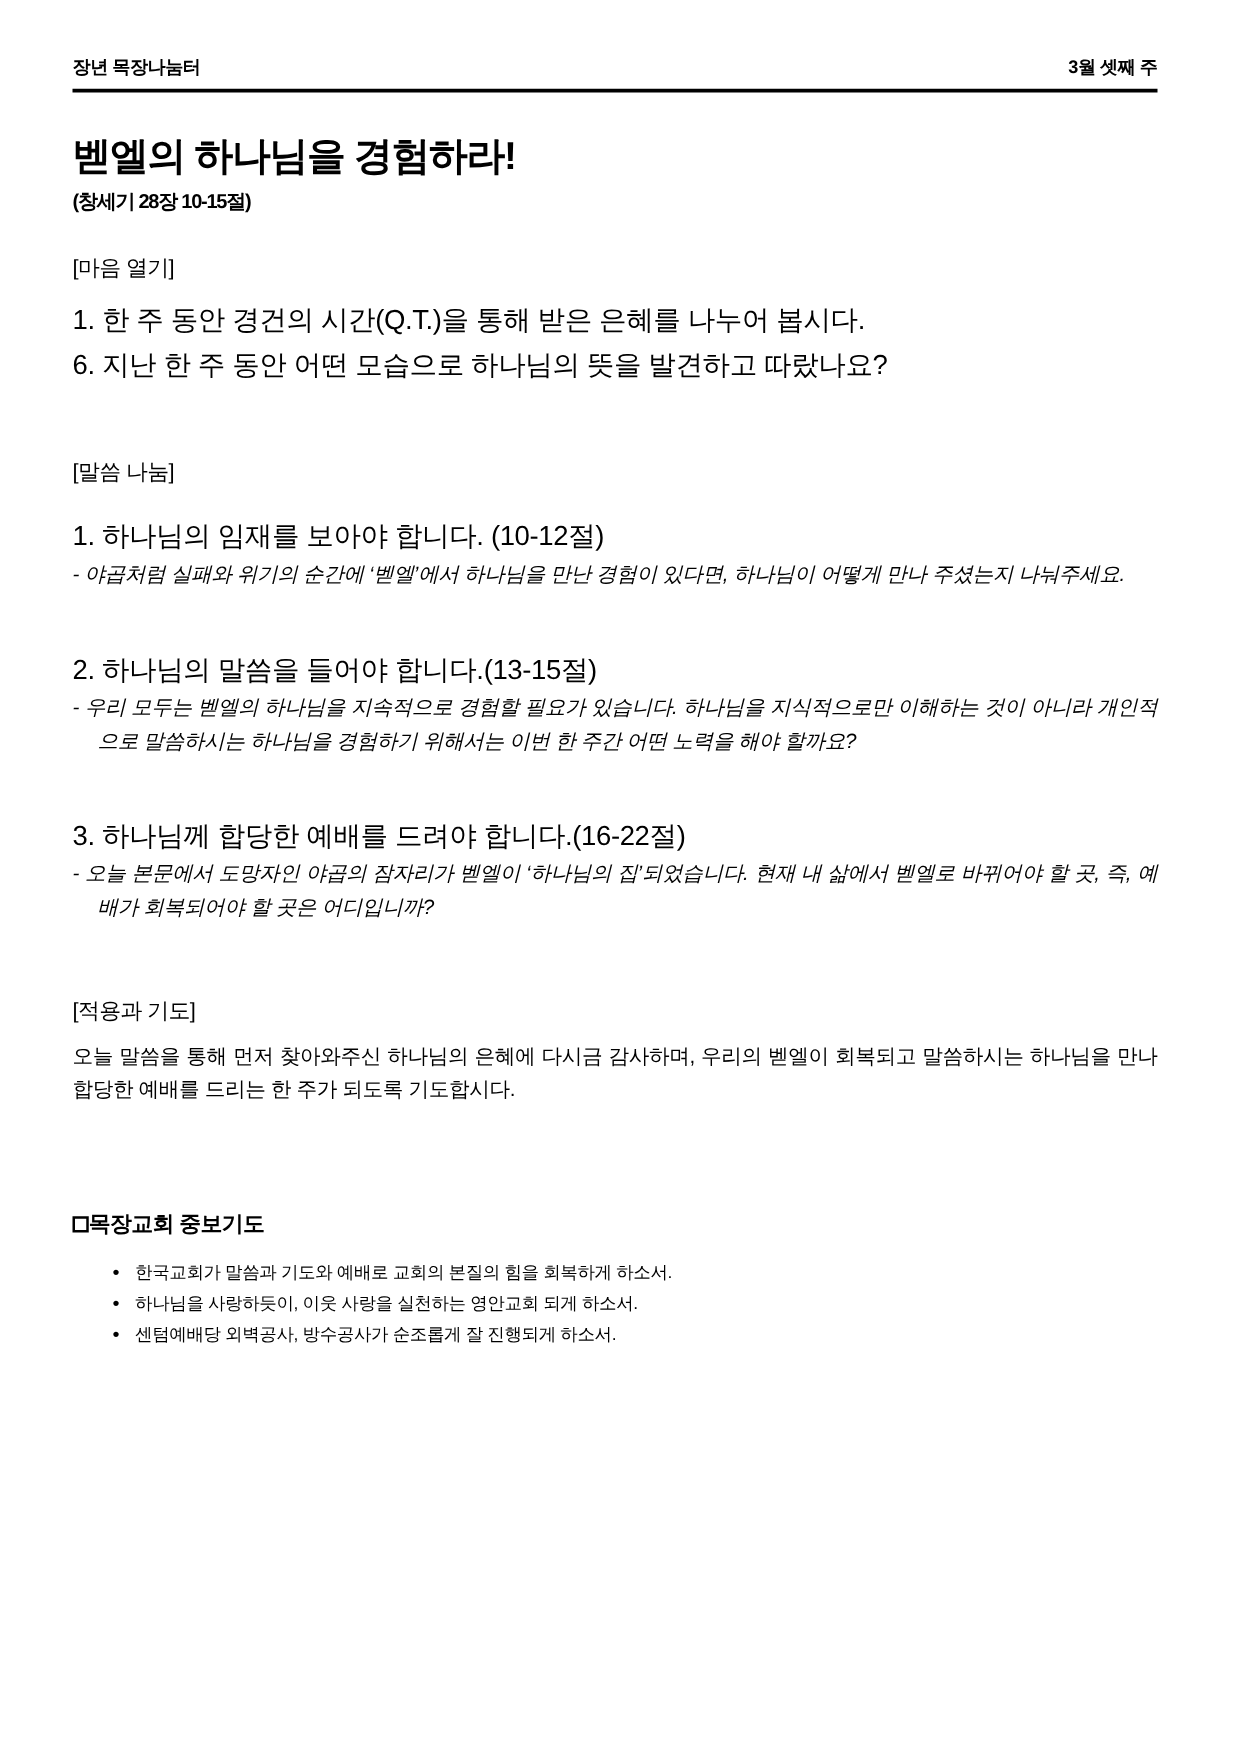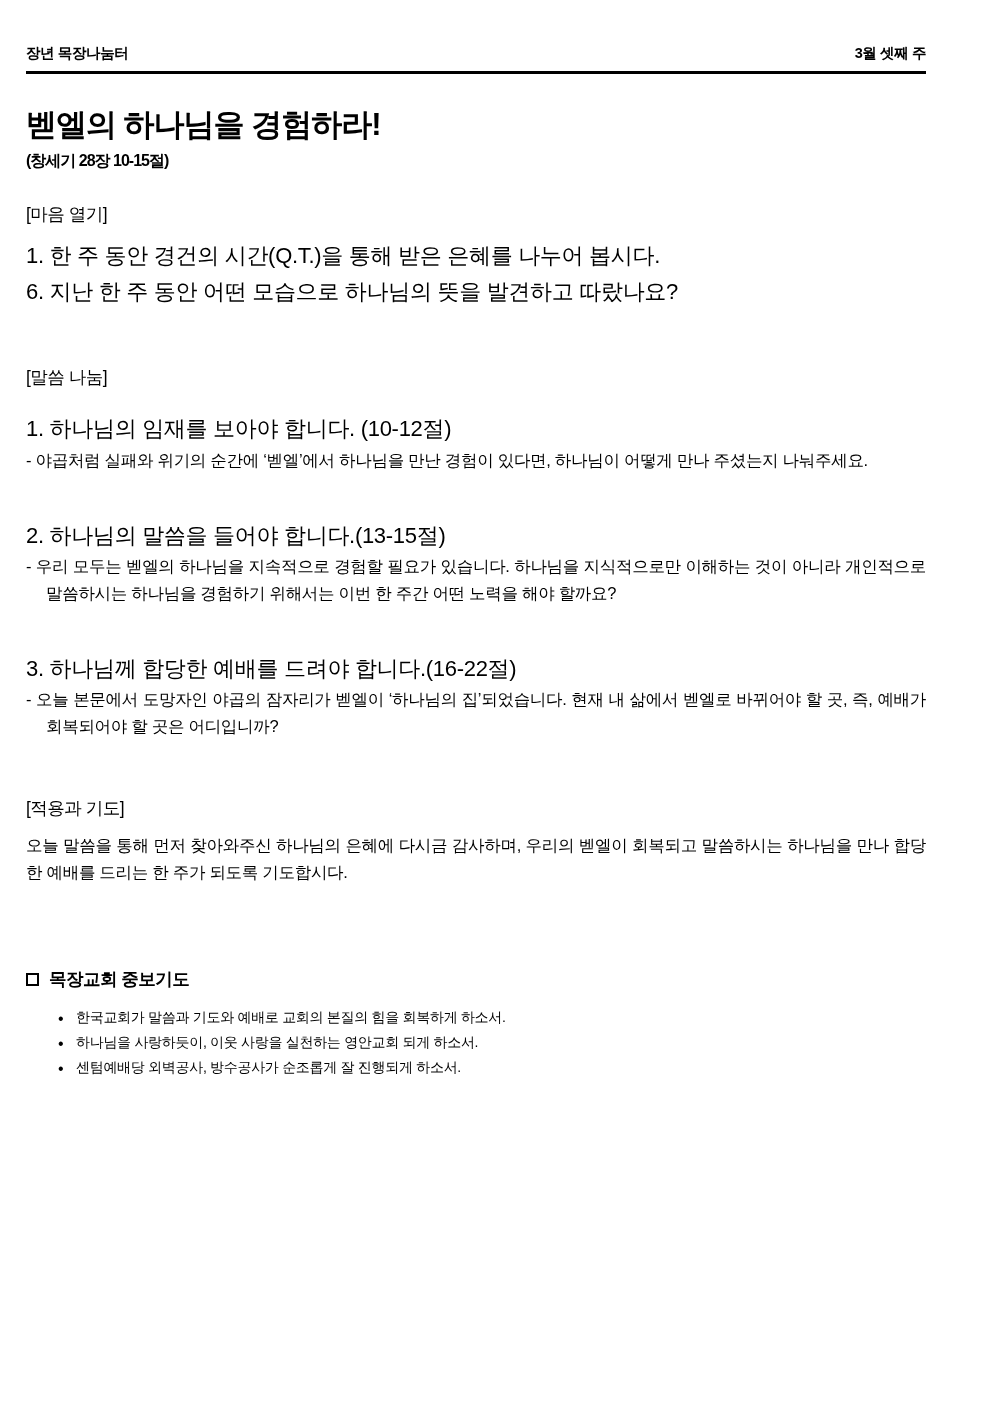--- a/index.html
+++ b/index.html
@@ -12,21 +12,21 @@
     height: 1403px;
     font-family: "Liberation Sans", "DejaVu Sans", sans-serif;
     color: #000000;
     position: relative;
     overflow: hidden;
   }
   .page {
     box-sizing: border-box;
     width: 992px;
     height: 1403px;
-    padding: 44px 66px 0 26px;
+    padding: 44px 66px 0 58px;
   }
 
   
   .header {
     display: flex;
     justify-content: space-between;
     align-items: flex-end;
     font-size: 14.5px;
     font-weight: bold;
     letter-spacing: -0.4px;
@@ -76,36 +76,36 @@
     margin: 0;
   }
   .dash-item {
     font-size: 16.5px;
     line-height: 1.62;
     letter-spacing: -0.3px;
     text-align: justify;
     margin: 0;
     padding-left: 20px;
     text-indent: -20px;
+    font-style: italic;
   }
   .gap-sm { height: 10px; }
   .gap-md { height: 26px; }
   .gap-lg { height: 44px; }
   .gap-xl { height: 56px; }
 
   .qa-block { margin-bottom: 0; }
 
   
   .prayer-heading {
     font-size: 17.5px;
     font-weight: bold;
     letter-spacing: -0.5px;
     display: flex;
     align-items: center;
-    gap: 10px;
     margin-bottom: 14px;
   }
   .checkbox-glyph {
     display: inline-block;
     width: 13px;
     height: 13px;
     border: 2px solid #000;
     box-sizing: border-box;
   }
   .bullet-list {

